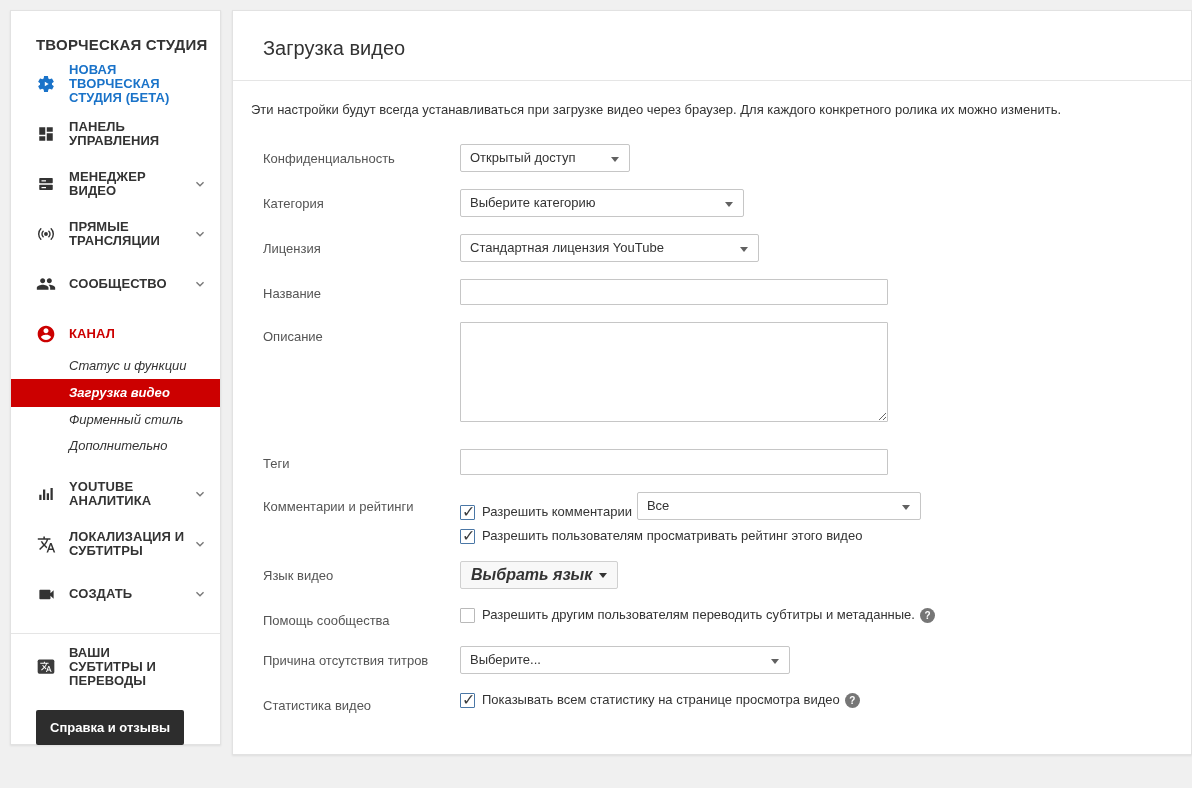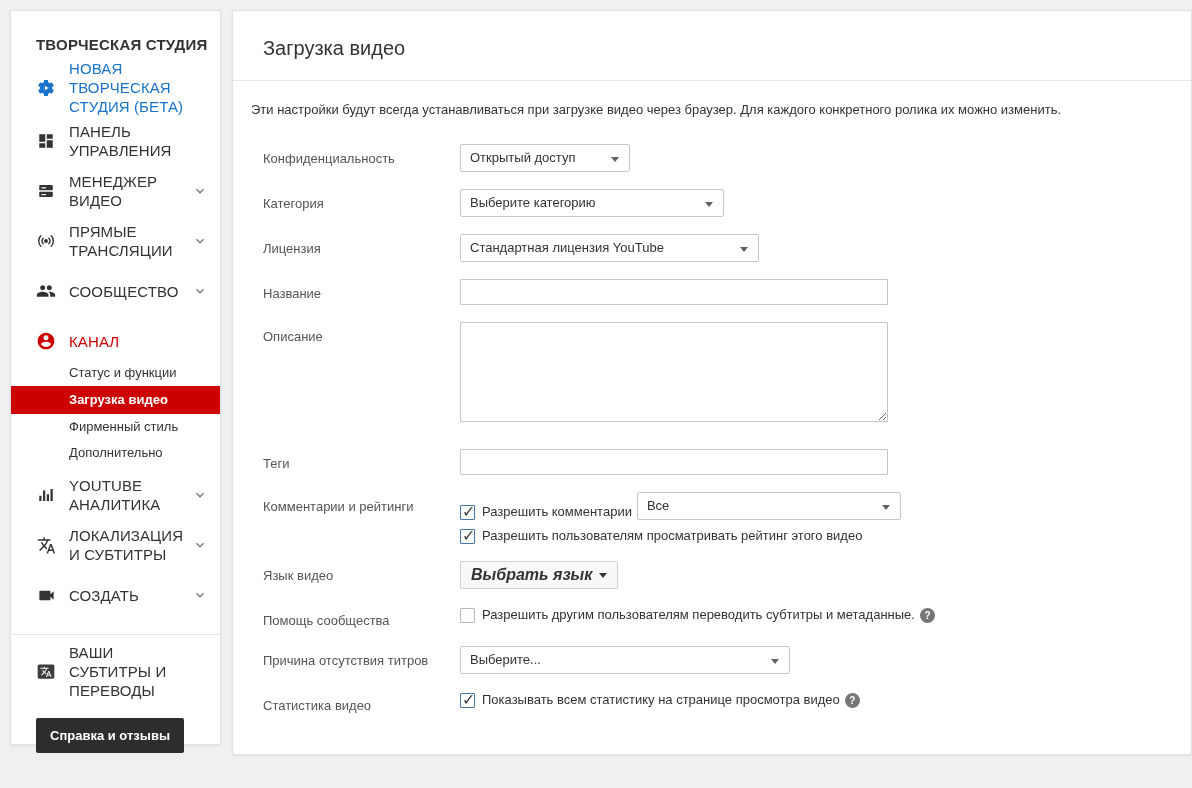--- a/index.html
+++ b/index.html
@@ -18,25 +18,25 @@
   }
   .studio-title {
     font-size:15px; font-weight:bold; color:#333;
     padding:25px 0 6px 25px; letter-spacing:.2px;
   }
   .nav-item {
     display:flex; align-items:center;
     padding:0 12px 0 25px; min-height:50px; cursor:pointer;
   }
   .nav-item .icn { width:20px; height:20px; flex-shrink:0; margin-right:13px; display:flex; align-items:center; justify-content:center; }
-  .nav-item .lbl { font-size:15px; font-weight:normal; color:#333; line-height:19px; max-width:118px; letter-spacing:.1px; }
+  .nav-item .lbl { font-size:13px; font-weight:bold; color:#333; line-height:14px; max-width:118px; letter-spacing:.1px; }
   .nav-item.blue .lbl { color:#1a73c9; }
   .nav-item.red .lbl { color:#cc0000; }
   .chev { margin-left:auto; width:16px; height:16px; flex-shrink:0; }
-  .sub-items { margin:-6px 0 4px 0; }
+  .sub-items { margin:-6px 0 10px 0;font-style:italic; }
   .sub-item {
     font-size:13px; color:#333; padding:5px 0 5px 58px; cursor:pointer; line-height:16px;
   }
   .sub-item.selected {
     background:#cc0000; color:#fff; font-weight:bold; padding-top:6px; padding-bottom:6px;
   }
   .side-divider { border-top:1px solid #e5e5e5; margin:14px 0 8px 0; }
   .help-btn {
     display:inline-block; margin:18px 0 0 25px;
     background:#2d2d2d; color:#fff; font-size:13px; font-weight:bold;
@@ -57,21 +57,21 @@
   .sel {
     position:relative; height:28px; background:#fff; border:1px solid #c6c6c6;
     font-size:13px; color:#333; line-height:26px; padding:0 26px 0 9px; cursor:pointer;
     border-radius:2px;
   }
   .sel::after {
     content:""; position:absolute; right:10px; top:12px;
     border-left:4px solid transparent; border-right:4px solid transparent;
     border-top:5px solid #616161;
   }
-  .w170 { width:170px; } .w284 { width:264px; } .w299 { width:299px; } .w330 { width:330px; }
+  .w170 { width:170px; } .w284 { width:284px; } .w299 { width:299px; } .w330 { width:330px; }
   .txt {
     width:428px; height:26px; border:1px solid #c6c6c6; padding:0 7px; font-size:13px;
     color:#333; font-family:"Liberation Sans", sans-serif; border-radius:1px; background:#fff;
   }
   .tarea {
     width:428px; height:100px; border:1px solid #c6c6c6; padding:4px 7px; font-size:13px;
     color:#333; font-family:"Liberation Sans", sans-serif; resize:both; border-radius:1px; background:#fff;
   }
   .cb {
     width:15px; height:15px; border:1px solid #b9b9b9; background:#fff; display:inline-block;

